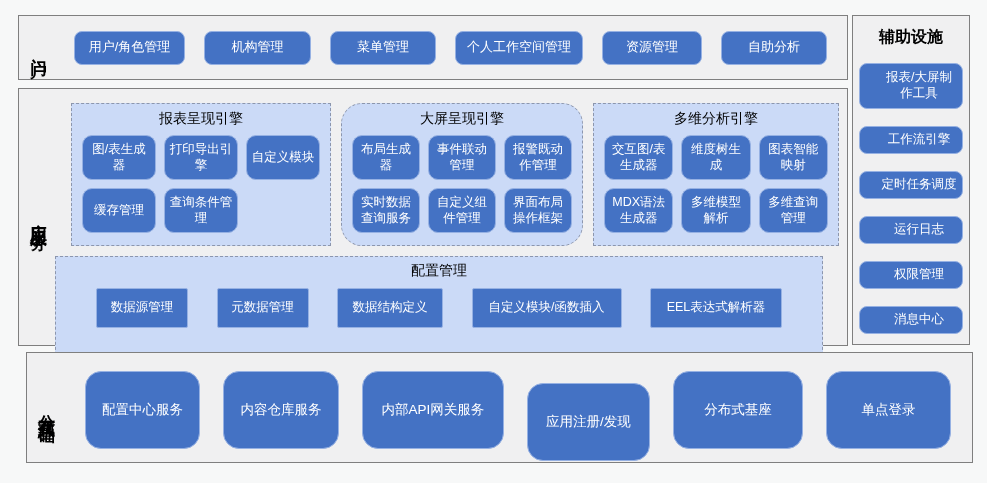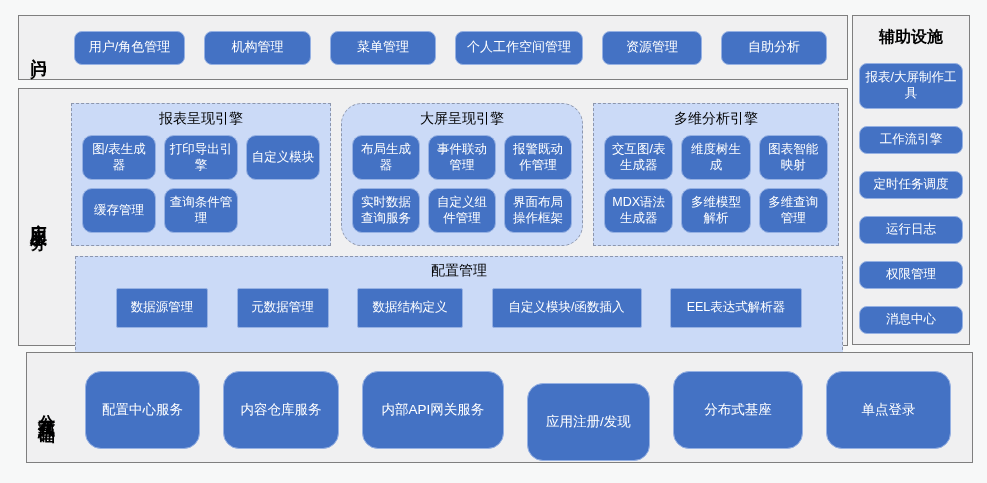--- a/index.html
+++ b/index.html
@@ -35,21 +35,21 @@
   .engine{position:absolute;top:14px;height:143px;background:var(--group-fill);
     border:1px dashed var(--group-border);}
   .e1{left:52px;width:260px;}
   .e2{left:322px;width:242px;border-radius:21px;}
   .e3{left:574px;width:246px;}
   .etitle{text-align:center;font-size:14px;color:var(--title-color);margin-top:6px;}
   .egrid{display:grid;grid-template-columns:repeat(3,1fr);grid-auto-rows:1fr;
     gap:8px;padding:7px 10px 9px;height:114px;}
   .egrid .btn{font-size:12.5px;border-radius:10px;width:auto;}
   
-  .config{position:absolute;left:56px;top:167px;width:768px;height:104px;
+  .config{position:absolute;left:36px;top:167px;width:768px;height:104px;
     background:var(--group-fill);border:1px dashed var(--group-border);}
   .ctitle{text-align:center;font-size:14px;color:var(--title-color);margin-top:5px;}
   .crow{display:flex;justify-content:space-between;align-items:center;padding:8px 40px 0;}
   .crow .btn{height:40px;font-size:12.5px;border-radius:2px;}
   .crow .btn:nth-child(1){width:92px;}
   .crow .btn:nth-child(2){width:92px;}
   .crow .btn:nth-child(3){width:106px;}
   .crow .btn:nth-child(4){width:150px;}
   .crow .btn:nth-child(5){width:132px;}
   
@@ -57,21 +57,21 @@
   .base-row .btn{height:78px;border-radius:16px;font-size:13.5px;}
   .base-row .btn:nth-child(1){width:115px;}
   .base-row .btn:nth-child(2){width:116px;}
   .base-row .btn:nth-child(3){width:142px;}
   .base-row .btn:nth-child(4){width:123px;margin-top:12px;}
   .base-row .btn:nth-child(5){width:130px;}
   .base-row .btn:nth-child(6){width:125px;}
   
   .atitle{text-align:center;font-weight:bold;font-size:16px;color:var(--title-color);margin-top:11px;}
   .acol{display:flex;flex-direction:column;align-items:center;gap:17px;margin-top:15px;}
-  .acol .btn{width:104px;height:28px;font-size:12.5px;}
+  .acol .btn{width:104px;height:28px;font-size:12.5px;padding-left:20px;}
   .acol .btn:first-child{height:46px;}
 </style>
 </head>
 <body>
 
 <div class="canvas">
 
   <div class="sect portal">
     <div class="vlabel">门户</div>
     <div class="portal-row">

